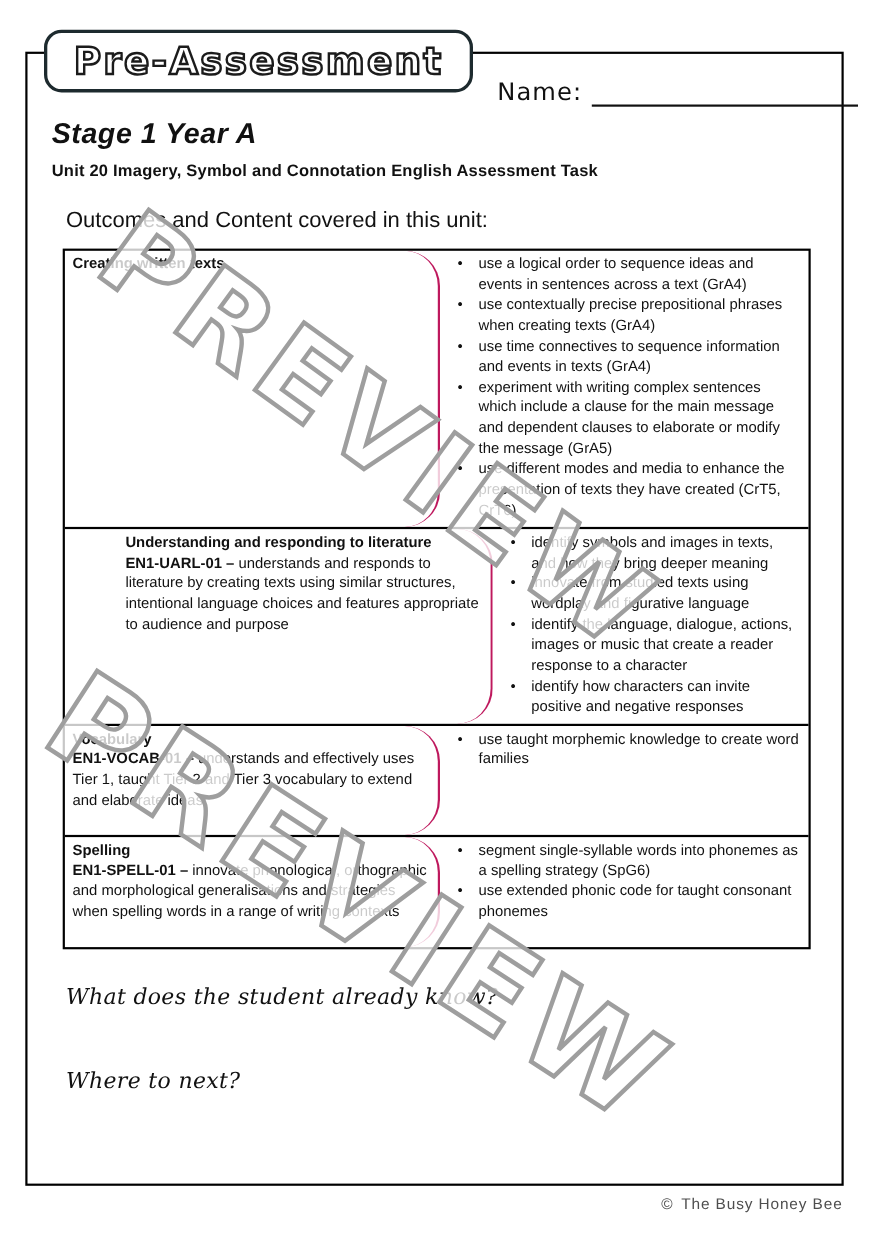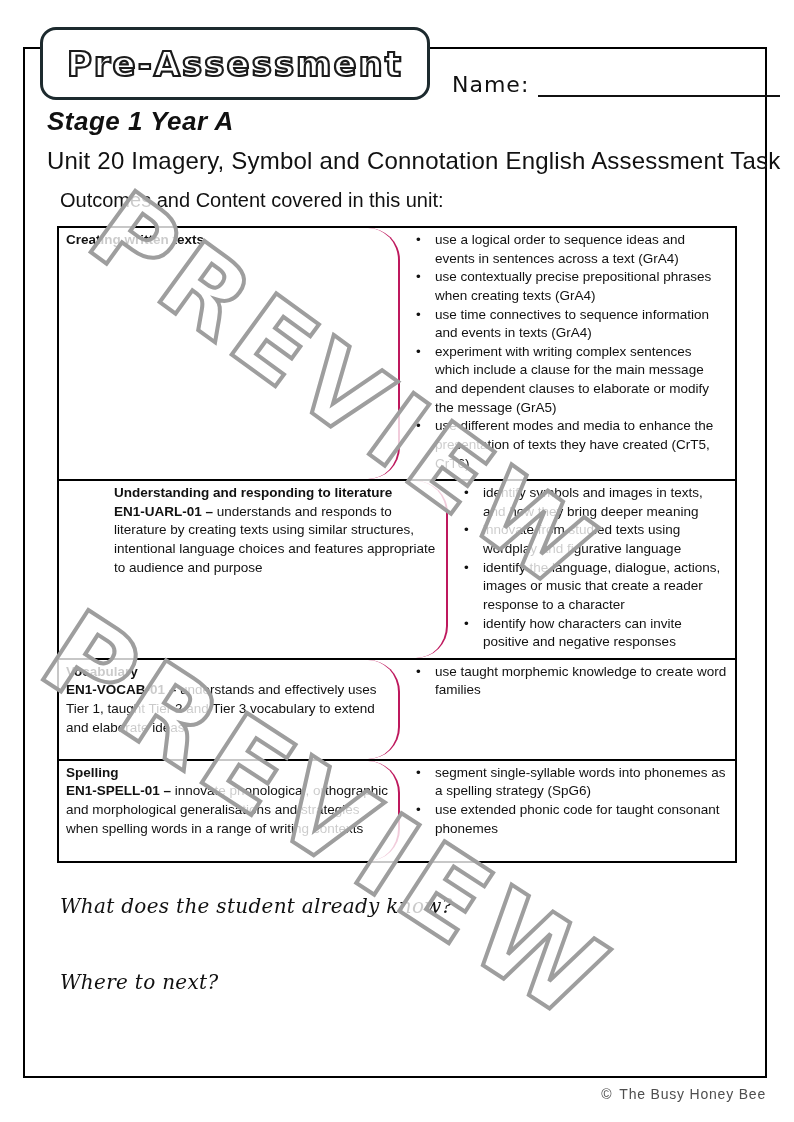--- a/index.html
+++ b/index.html
@@ -19,21 +19,21 @@
     position: absolute;
     left: 23px; top: 47px;
     width: 744px; height: 1031px;
     border: 2.5px solid #000;
   }
 
   
   .badge {
     position: absolute;
     left: 40px; top: 27px;
-    width: 390px; height: 73px;
+    width: 390px; height: 57px;
     background: #fff;
     border: 3px solid #1d2a2e;
     border-radius: 16px;
     display: flex; align-items: center; justify-content: center;
     z-index: 2;
   }
   .badge .badge-text {
     font-family: "DejaVu Sans", sans-serif;
     font-weight: 800;
     font-size: 34px;
@@ -68,22 +68,22 @@
     font-family: "Liberation Sans", sans-serif;
     font-weight: bold;
     font-size: 26px;
     letter-spacing: 0.5px;
     font-style: italic;
   }
   .unit-title {
     position: absolute;
     left: 47px; top: 147px;
     font-family: "Liberation Sans", sans-serif;
-    font-weight: normal;
-    font-size: 24px;
+    font-weight: bold;
+    font-size: 15px;
     letter-spacing: 0.2px;
   }
   .intro {
     position: absolute;
     left: 60px; top: 189px;
     font-size: 20px;
   }
 
   
   .outcomes-table {

